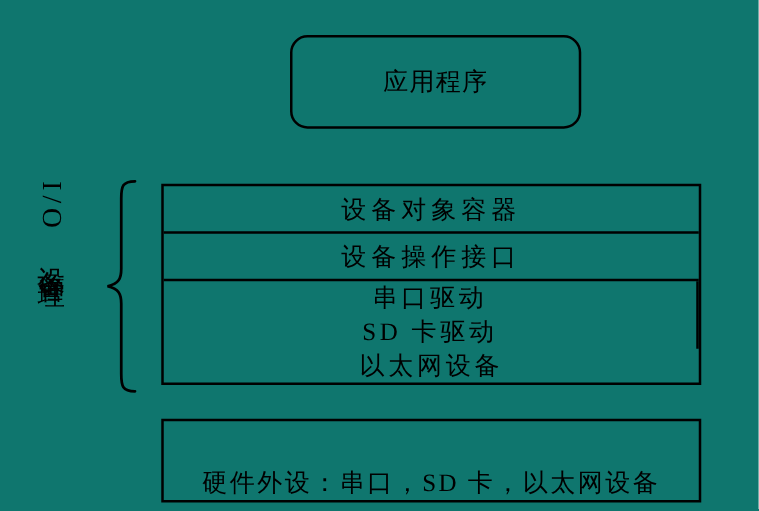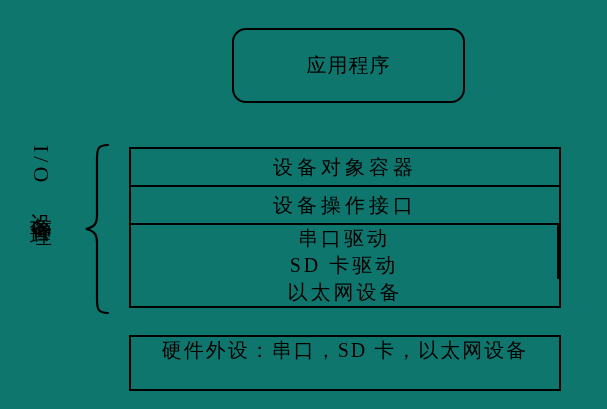--- a/index.html
+++ b/index.html
@@ -74,25 +74,25 @@
   }
   .driver-cell.c1 { flex: 142 1 0; }
   .driver-cell.c2 { flex: 151 1 0; }
   .driver-cell.c3 { flex: 139 1 0; }
   
   .hw-box {
     position: absolute;
     left: 129px;
     top: 335px;
     width: 432px;
-    height: 56px;
+    height: 67px;
     box-sizing: border-box;
     border: 2.5px solid #000000;
     display: flex;
-    align-items: flex-start;
+    align-items: flex-end;
     justify-content: center;
     font-size: 20px;
     letter-spacing: 2px;
     white-space: nowrap;
   }
   
   .brace {
     position: absolute;
     left: 82px;
     top: 143px;

